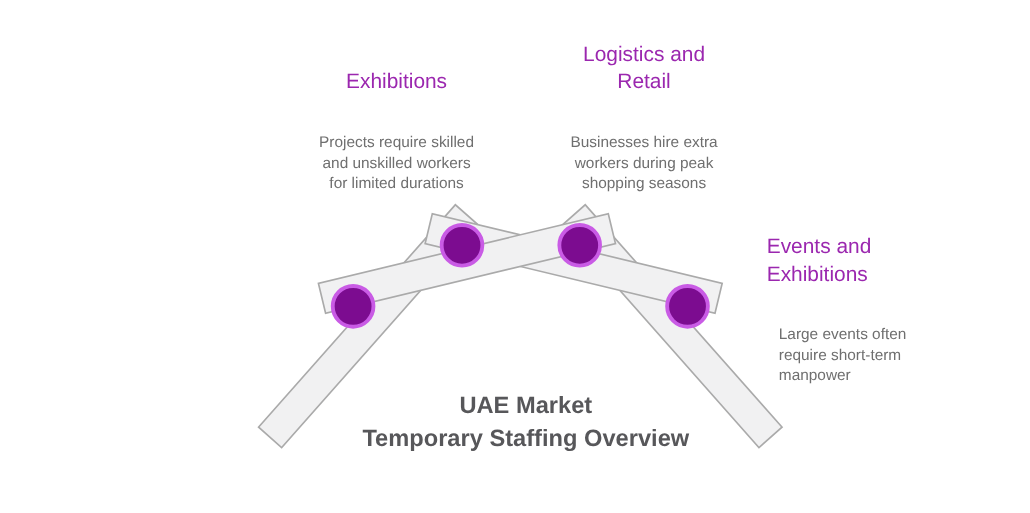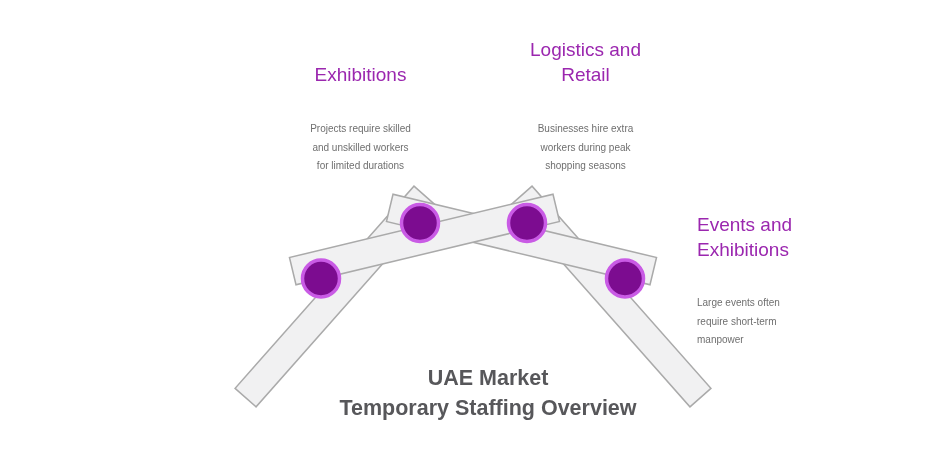--- a/index.html
+++ b/index.html
@@ -33,24 +33,24 @@
     white-space: pre-line;
   }
   .branch-heading {
     font-size: 19px;
     line-height: 25px;
     color: #9b27af;
     margin: 0;
     font-weight: 400;
   }
   .branch-desc {
-    font-size: 10px;
+    font-size: 14px;
     line-height: 18.5px;
     color: #6f6f6f;
-    margin: 0;
+    margin: 11px;
   }
   .branch-construction {
     left: 268px; top: 44px; width: 185px; text-align: center;
   }
   .branch-construction .branch-desc { margin-top: 15px; }
   .branch-logistics {
     left: 493px; top: 19px; width: 185px; text-align: center;
   }
   .branch-logistics .branch-desc { margin-top: 15px; }
   .branch-hospitality {
@@ -63,21 +63,21 @@
   .branch-events .branch-desc { margin-top: 14px; }
   .main-title {
     position: absolute;
     left: 274px; top: 349px; width: 400px;
     text-align: center;
     font-size: 21.5px;
     line-height: 30px;
     font-weight: bold;
     color: #57575a;
     white-space: pre-line;
-    margin: 14px;
+    margin: 4px;
   }
 </style>
 </head>
 <body>
 
 <div class="canvas">
 
   <svg class="diagram-svg" width="936" height="466" viewBox="0 0 936 466">
 
     <g>

